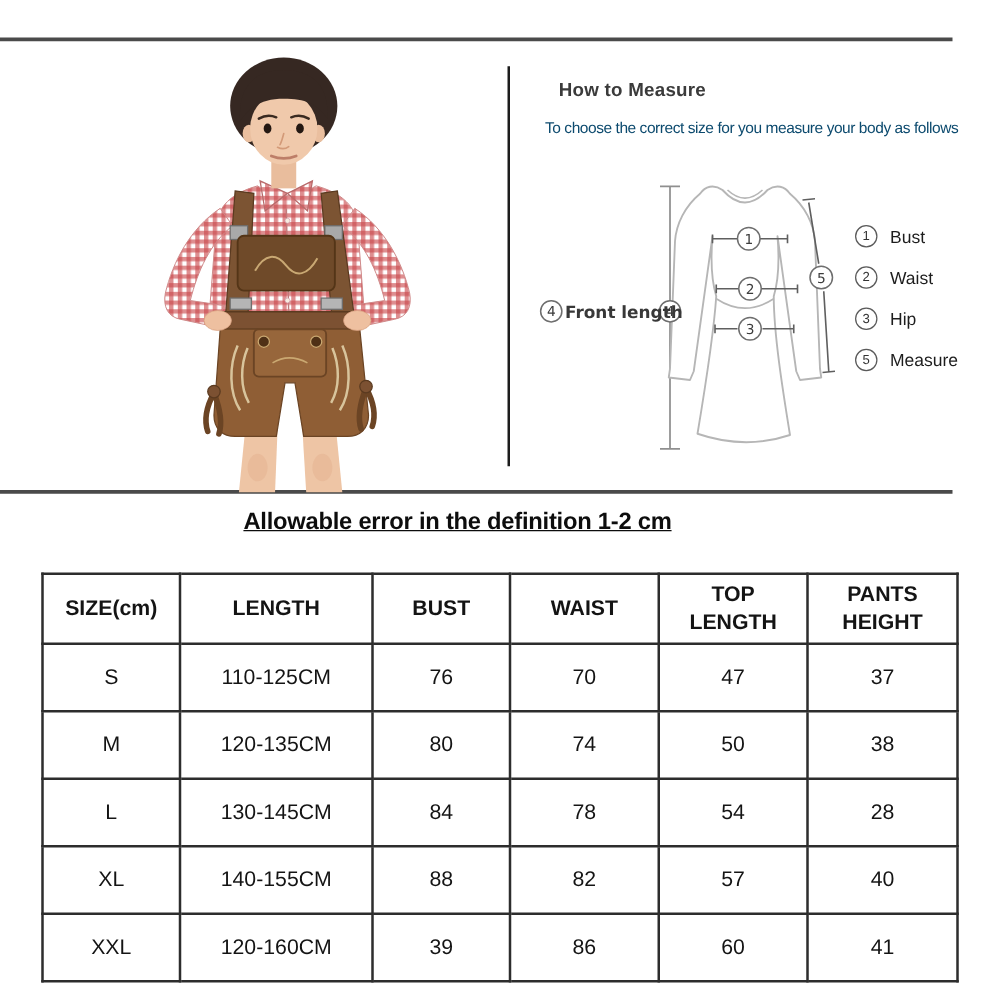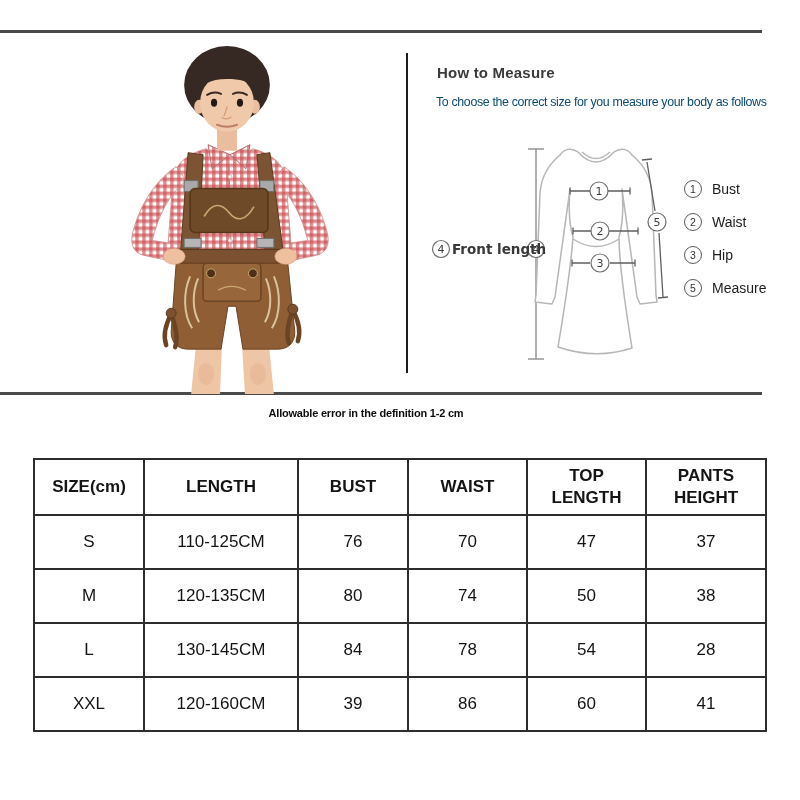--- a/index.html
+++ b/index.html
@@ -1,30 +1,30 @@
 <!DOCTYPE html>
 <html><head>
 <meta charset="utf-8">
 <style>
   html,body{margin:0;padding:0;background:#fff;}
   #page{position:relative;width:800px;height:800px;background:#fff;overflow:hidden;
         font-family:"Liberation Sans",sans-serif;color:#1a1a1a;}
   .hr{position:absolute;background:#4a4a4a;}
   .vr{position:absolute;background:#1c1c1c;}
   
-  .m-title{position:absolute;left:437px;top:64px;font-size:15px;font-weight:700;color:#3b3b3b;letter-spacing:.2px;}
+  .m-title{position:absolute;left:447px;top:64px;font-size:15px;font-weight:700;color:#3b3b3b;letter-spacing:.2px;}
   .m-sub{position:absolute;left:436px;top:95px;font-size:12.4px;color:#0c4a6e;letter-spacing:-.35px;white-space:nowrap;}
   .legend{position:absolute;left:684px;top:180px;display:flex;flex-direction:column;gap:16px;}
   .legend-row{display:flex;align-items:center;gap:10px;height:17px;}
   .cnum{display:inline-flex;align-items:center;justify-content:center;width:16px;height:16px;
         border:1.4px solid #5a5a5a;border-radius:50%;font-size:10.5px;color:#333;flex:0 0 auto;background:#fff;}
   .legend-lab{font-size:14px;font-weight:500;color:#1d1d1d;}
   
   .t-title{position:absolute;left:0;top:407px;width:732px;text-align:center;
-           font-size:11px;font-weight:700;color:#0d0d0d;letter-spacing:-.2px;}
+           font-size:19px;font-weight:700;color:#0d0d0d;letter-spacing:-.2px;text-decoration:underline;}
   table.size{position:absolute;left:33px;top:458px;width:732px;border-collapse:collapse;table-layout:fixed;}
   table.size th,table.size td{border:2px solid #2d2d2d;text-align:center;vertical-align:middle;
            font-size:17px;color:#141414;padding:0;}
   table.size th{font-weight:700;white-space:pre-line;height:54px;line-height:1.3;}
   table.size td{font-weight:400;height:52px;}
   .c0{width:110px}.c1{width:154px}.c2{width:110px}.c3{width:119px}.c4{width:119px}.c5{width:120px}
   svg text{font-family:"DejaVu Sans","Liberation Sans",sans-serif;}
   .dress{fill:#ffffff;stroke:#b6b6b6;stroke-width:1.5;stroke-linejoin:round;}
   .mline{stroke:#5f5f5f;stroke-width:1.3;fill:none;}
   .mcirc{fill:#fff;stroke:#6e6e6e;stroke-width:1.2;}
@@ -232,20 +232,28 @@
       </tr>
       <tr>
         <td>L</td>
         <td>130-145CM</td>
         <td>84</td>
         <td>78</td>
         <td>54</td>
         <td>28</td>
       </tr>
       <tr>
+        <td>XL</td>
+        <td>140-155CM</td>
+        <td>88</td>
+        <td>82</td>
+        <td>57</td>
+        <td>40</td>
+      </tr>
+      <tr>
         <td>XXL</td>
         <td>120-160CM</td>
         <td>39</td>
         <td>86</td>
         <td>60</td>
         <td>41</td>
       </tr>
     </tbody>
   </table>
 

